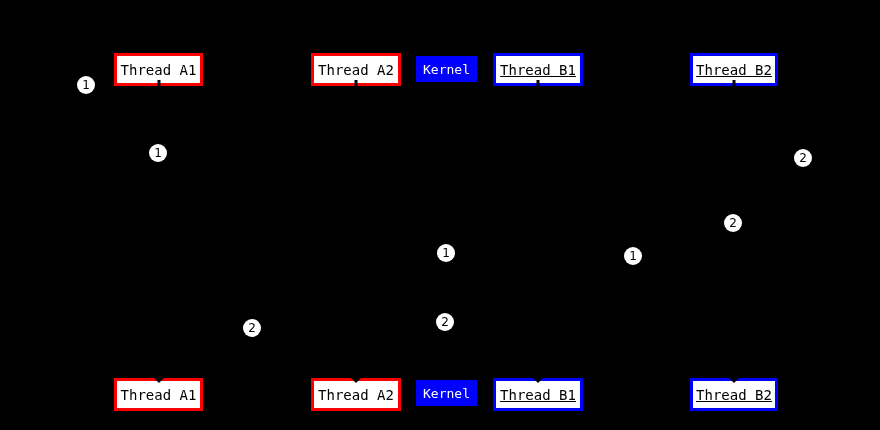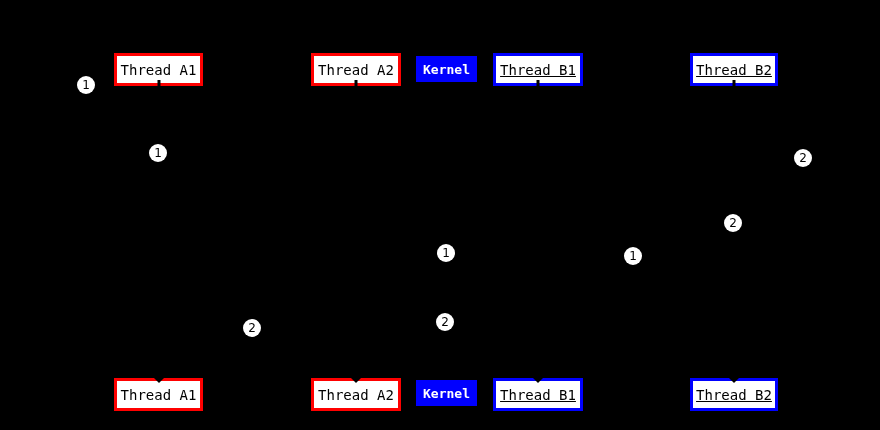--- a/index.html
+++ b/index.html
@@ -27,21 +27,20 @@
     line-height: 1;
     white-space: nowrap;
   }
   .box.thread-a { border: 3px solid var(--thread-a, #f00); }
   .box.thread-b { border: 3px solid var(--thread-b, #00f); text-decoration: underline; }
   .box.kernel {
     background: var(--kernel-bg, #00f);
     color: var(--kernel-text, #fff);
     border: none;
     font-size: 13px;
-    font-weight: bold;
   }
   
   .tick-bottom {
     position: absolute;
     left: 50%;
     bottom: -3px;
     transform: translateX(-50%);
     width: 3px;
     height: 6px;
     background: var(--line, #000);

